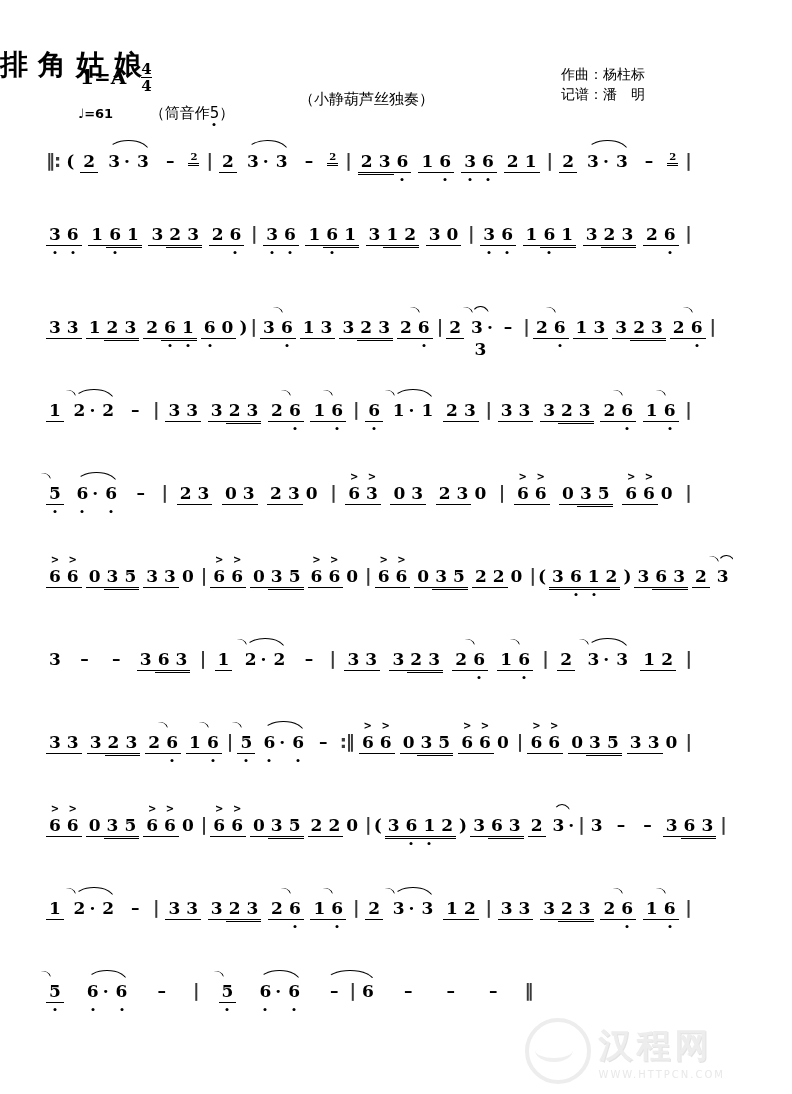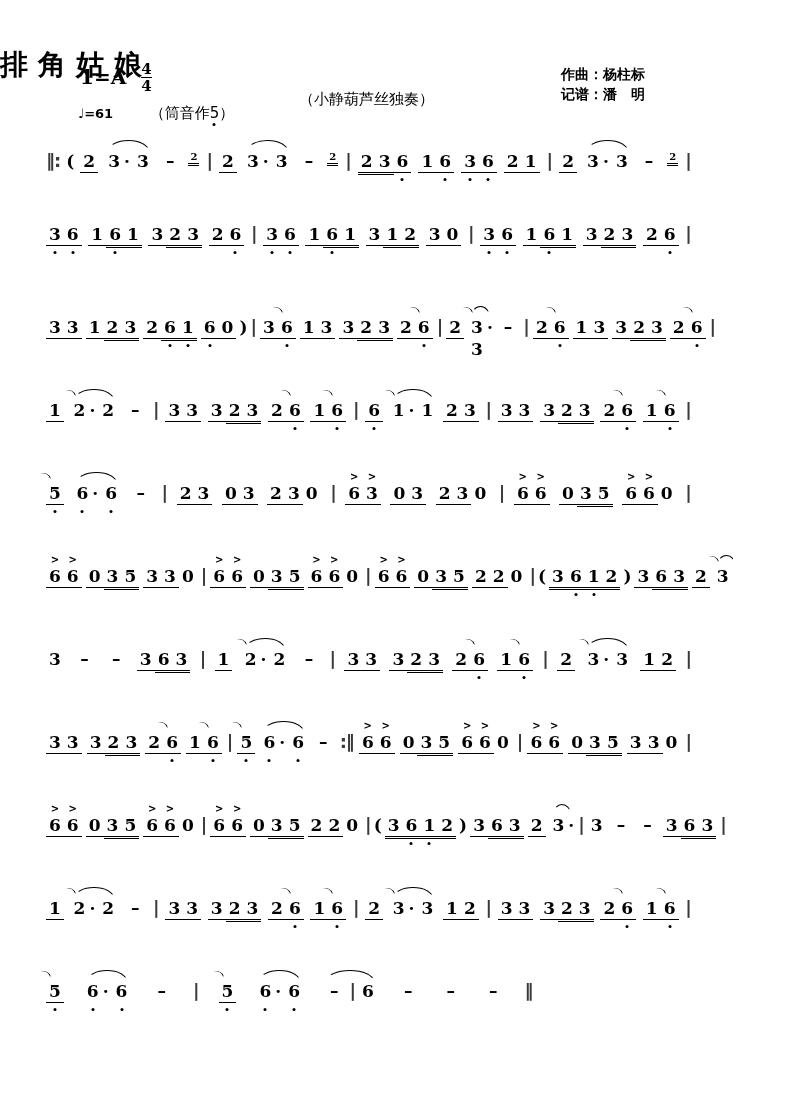--- a/index.html
+++ b/index.html
@@ -14,21 +14,21 @@
   .tempo{position:absolute;left:78px;top:104px;font-size:13px;font-weight:bold;
          font-family:"DejaVu Sans",sans-serif;}
   .tube{margin-left:32px;font-size:15px;font-weight:normal;}
   .lowdigit{position:relative;display:inline-block;}
   .lowdigit::after{content:"";position:absolute;left:50%;bottom:-4px;width:3px;height:3px;
          background:#000;border-radius:50%;transform:translateX(-50%);}
   .title{position:absolute;left:0;right:0;top:46px;text-align:left;font-size:28px;
          font-weight:bold;letter-spacing:10px;}
   .subtitle{position:absolute;left:0;right:0;top:90px;text-align:center;font-size:15px;}
   .credits{position:absolute;right:88px;top:64px;font-size:14px;line-height:1.45;
-           font-family:"DejaVu Sans",sans-serif;font-weight:bold;}
+           font-family:"DejaVu Sans",sans-serif;}
 
   
   .score{position:absolute;left:44px;right:40px;top:140px;}
   .line{display:flex;align-items:baseline;justify-content:space-between;
         margin-bottom:49px;height:34px;}
   .line:last-child{justify-content:flex-start;gap:16px;}
 
   .beat{display:inline-block;position:relative;margin:0 2px;white-space:nowrap;}
   .n{display:inline-block;position:relative;padding:0 3px;font-size:17px;font-weight:bold;
      line-height:1.3;font-family:"DejaVu Serif",serif;}
@@ -39,21 +39,21 @@
       border-radius:50%;transform:translateX(-50%);}
   .n.acc::before{content:">";position:absolute;top:-12px;left:50%;
       transform:translateX(-50%);font-size:10px;font-weight:bold;font-family:"DejaVu Sans",sans-serif;}
   .n.sl::before{content:"";position:absolute;top:-10px;left:-4px;width:7px;height:8px;
       border-right:1.4px solid #000;border-radius:0 100% 0 0;transform:rotate(-20deg);}
   .dotafter{display:inline-block;font-weight:bold;font-size:17px;margin-left:1px;}
   .dash{display:inline-block;margin:0 9px;font-weight:bold;font-size:17px;}
   .paren{display:inline-block;font-size:17px;font-weight:bold;margin:0 1px;}
   .bl{display:inline-block;font-size:18px;font-weight:bold;color:#3a3a3a;margin:0 2px;
       font-family:"DejaVu Sans",sans-serif;letter-spacing:-1px;}
-  .slur{display:inline-block;position:relative;padding-top:10px;}
+  .slur{display:inline-block;position:relative;padding-top:10px;text-align:center;}
   .slur::before{content:"";position:absolute;top:0;left:5px;right:5px;height:9px;
       border:1.5px solid transparent;border-top-color:#000;
       border-radius:50% 50% 0 0 / 100% 100% 0 0;}
   .gracewrap{display:inline-block;position:relative;top:-7px;font-size:10px;}
   .gracewrap .n{font-size:10px;padding:0 2px;}
 
   
   .wm{position:absolute;right:8px;bottom:10px;display:flex;align-items:center;gap:8px;
       color:#ececec;user-select:none;}
   .wm-logo{width:58px;height:58px;border:4px solid #ededed;border-radius:50%;position:relative;}
@@ -301,14 +301,21 @@
         <span class="beat"><span class="n u1 sl">5<i class="ld"></i></span></span>
         <span class="slur"><span class="beat"><span class="n">6<i class="ld"></i></span><span class="dotafter">·</span></span><span class="beat"><span class="n">6<i class="ld"></i></span></span></span>
         <span class="slur"><span class="dash">–</span><span class="bl">|</span><span class="beat"><span class="n">6</span></span></span>
         <span class="dash">–</span>
         <span class="dash">–</span>
         <span class="dash">–</span>
         <span class="bl">‖</span>
       </div>
     </div>
 
+  <div class="wm">
+    <div class="wm-logo"></div>
+    <div>
+      <div class="wm-name">汉程网</div>
+      <div class="wm-url">WWW.HTTPCN.COM</div>
+    </div>
+  </div>
 
 </div>
 
 </body></html>

